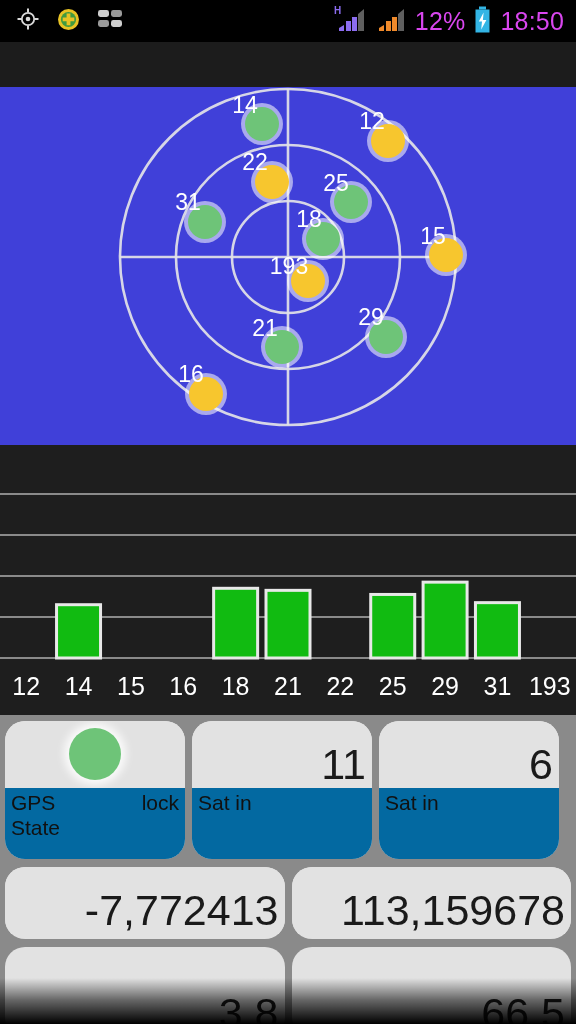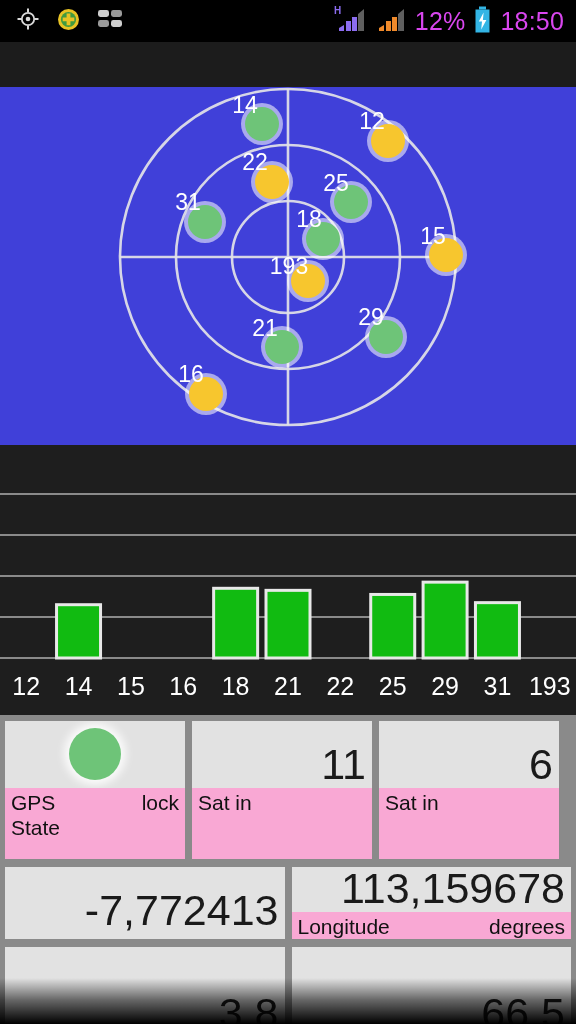--- a/index.html
+++ b/index.html
@@ -39,32 +39,32 @@
     fill:#ffffff; font-family:"Liberation Sans", sans-serif;
     font-size:25px; text-anchor:middle; font-weight:400;
   }
 
   
   .panels {
     position:absolute; top:715px; left:0; width:576px; height:309px;
     background:#8a8a8a; padding:6px 5px 0 5px; overflow:hidden;
   }
   .prow { display:flex; gap:7px; margin-bottom:8px; }
-  .panel { background:#e2e2e2; display:flex; flex-direction:column; overflow:hidden; }
+  .panel { background:#e2e2e2; display:flex; flex-direction:column; overflow:hidden;border-radius:20px; }
   .pval {
     background:#e2e2e2; height:67px; display:flex; align-items:flex-end;
     justify-content:flex-end; padding:0 6px 2px 6px;
   }
   .pval .num { font-size:43px; color:#1a1a1a; line-height:1; font-weight:400; }
   .pval .dot {
     width:52px; height:52px; border-radius:50%; background:#6ec478;
     margin:4px auto 6px auto; box-shadow:0 0 9px 5px rgba(255,255,255,.85);
   }
   .plab {
-    background:#f9a8d4; flex:1; padding:3px 6px 5px 6px;
+    background:#0369a1; flex:1; padding:3px 6px 5px 6px;
     display:flex; flex-direction:column; justify-content:flex-start;
   }
   .plab .line { display:flex; justify-content:space-between; align-items:baseline; }
   .plab .t { font-size:21px; color:#111; line-height:1.18; white-space:nowrap; }
 
   .row1 .panel { width:180px; height:138px; }
   .row2 .panel { width:283px; height:72px; }
   .row3 .panel { width:283px; height:90px; }
   .row3 .pval { height:90px; }
 
@@ -270,26 +270,20 @@
       <div class="panel">
         <div class="pval">
           <span class="num">-7,772413</span>
         </div>
       </div>
 
       <div class="panel">
         <div class="pval">
           <span class="num">113,159678</span>
         </div>
-        <div class="plab">
-          <div class="line">
-            <span class="t">Longitude</span>
-            <span class="t">degrees</span>
-          </div>
-        </div>
       </div>
     </div>
 
     <div class="prow row3">
       <div class="panel">
         <div class="pval">
           <span class="num">3.8</span>
         </div>
       </div>
       <div class="panel">

